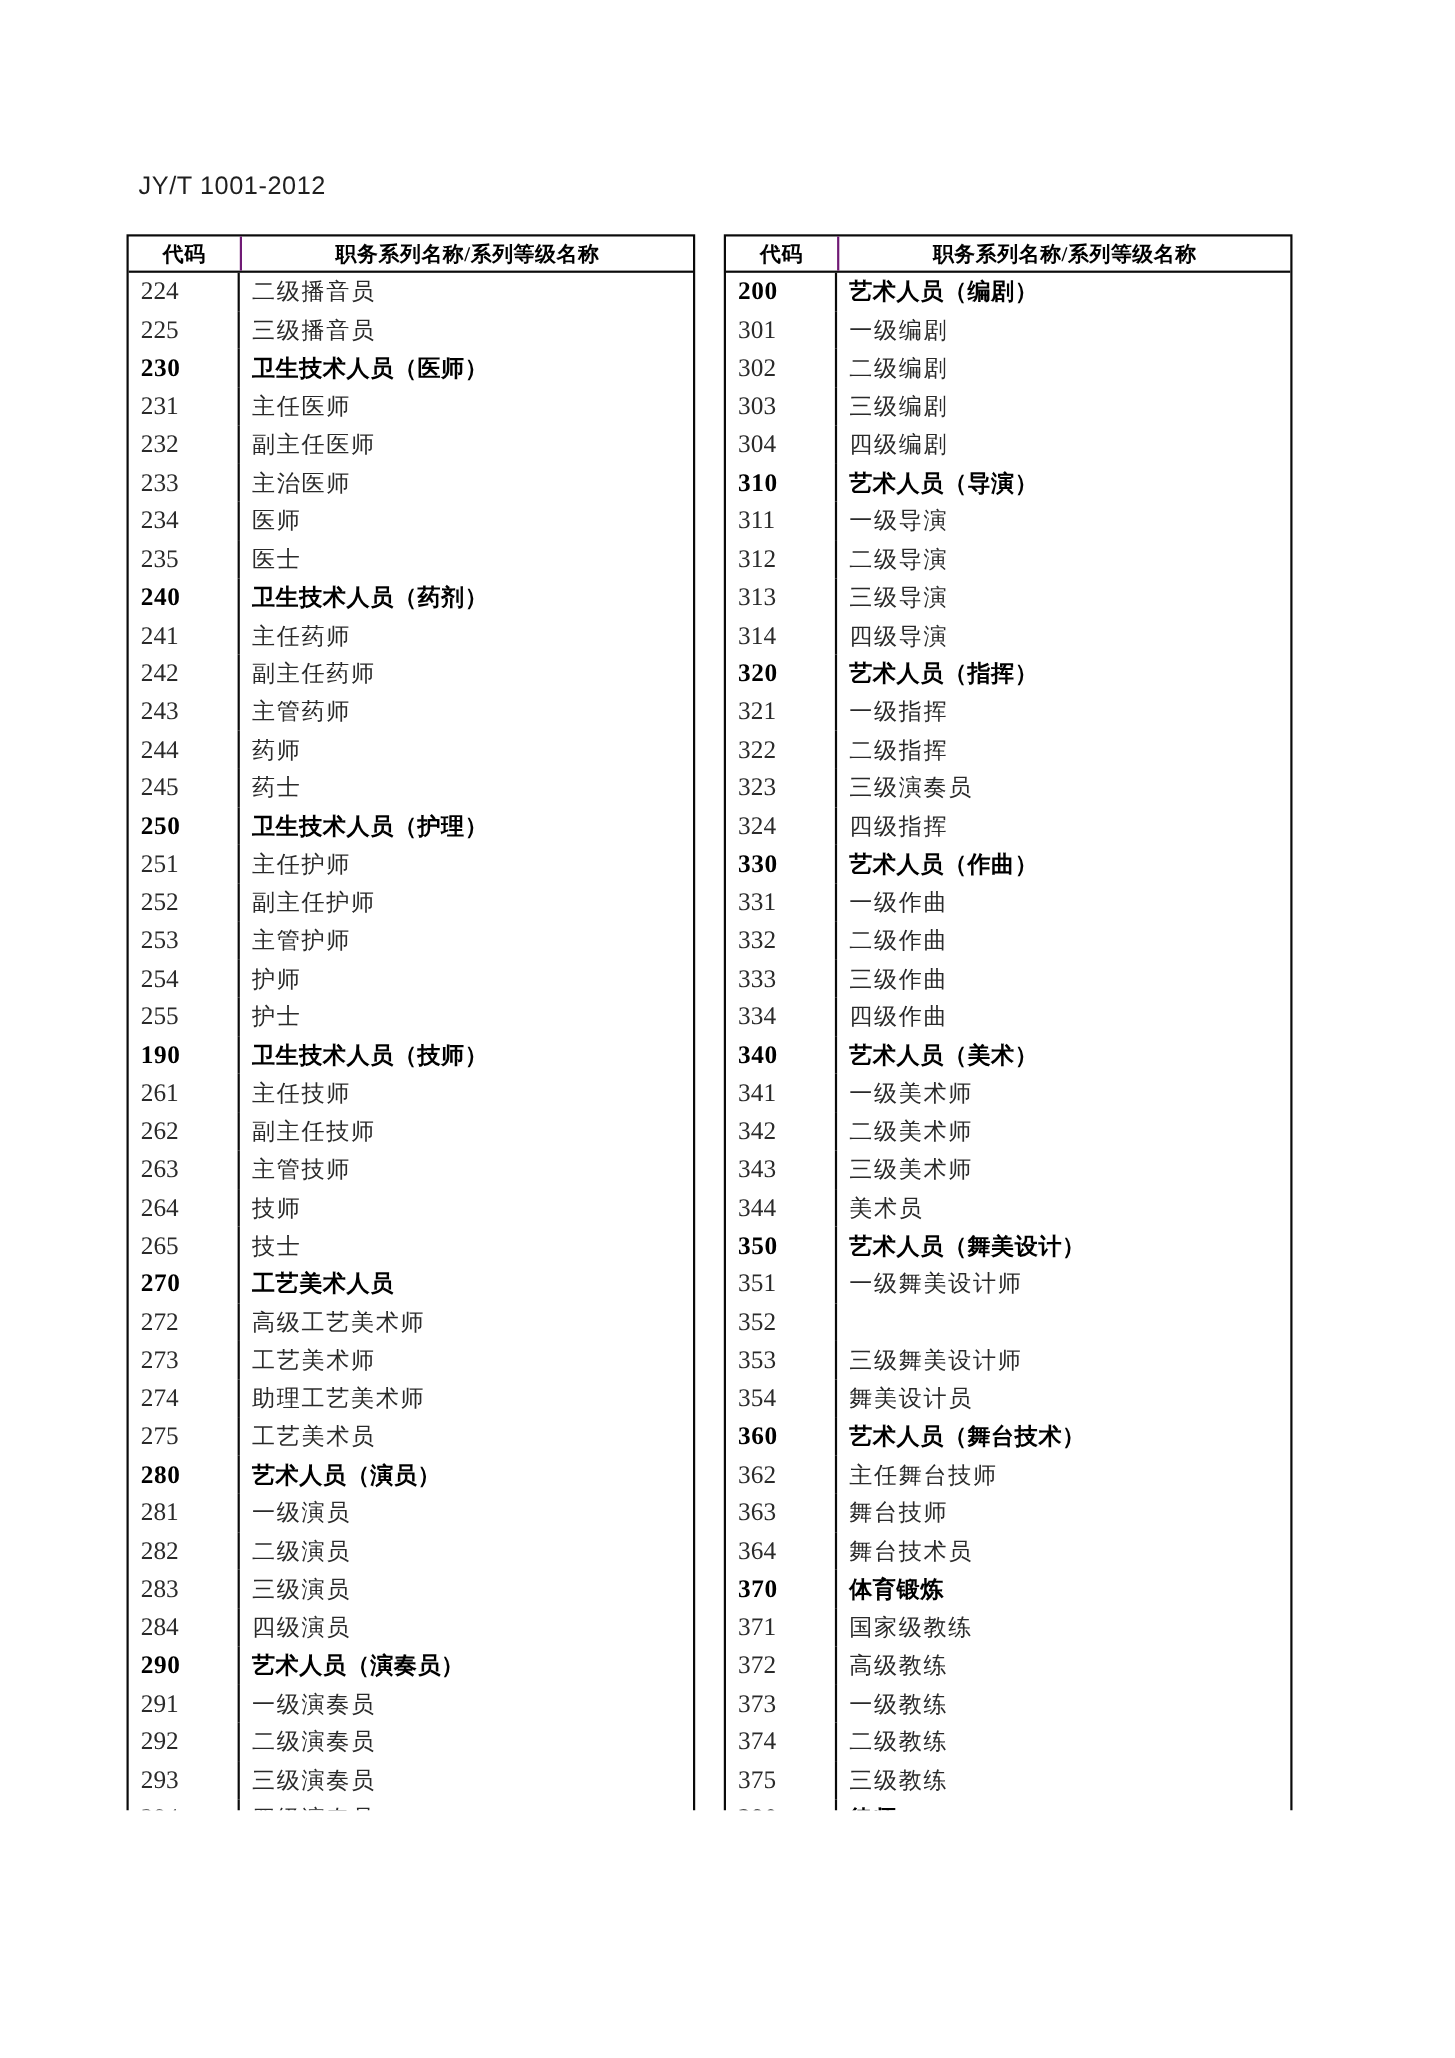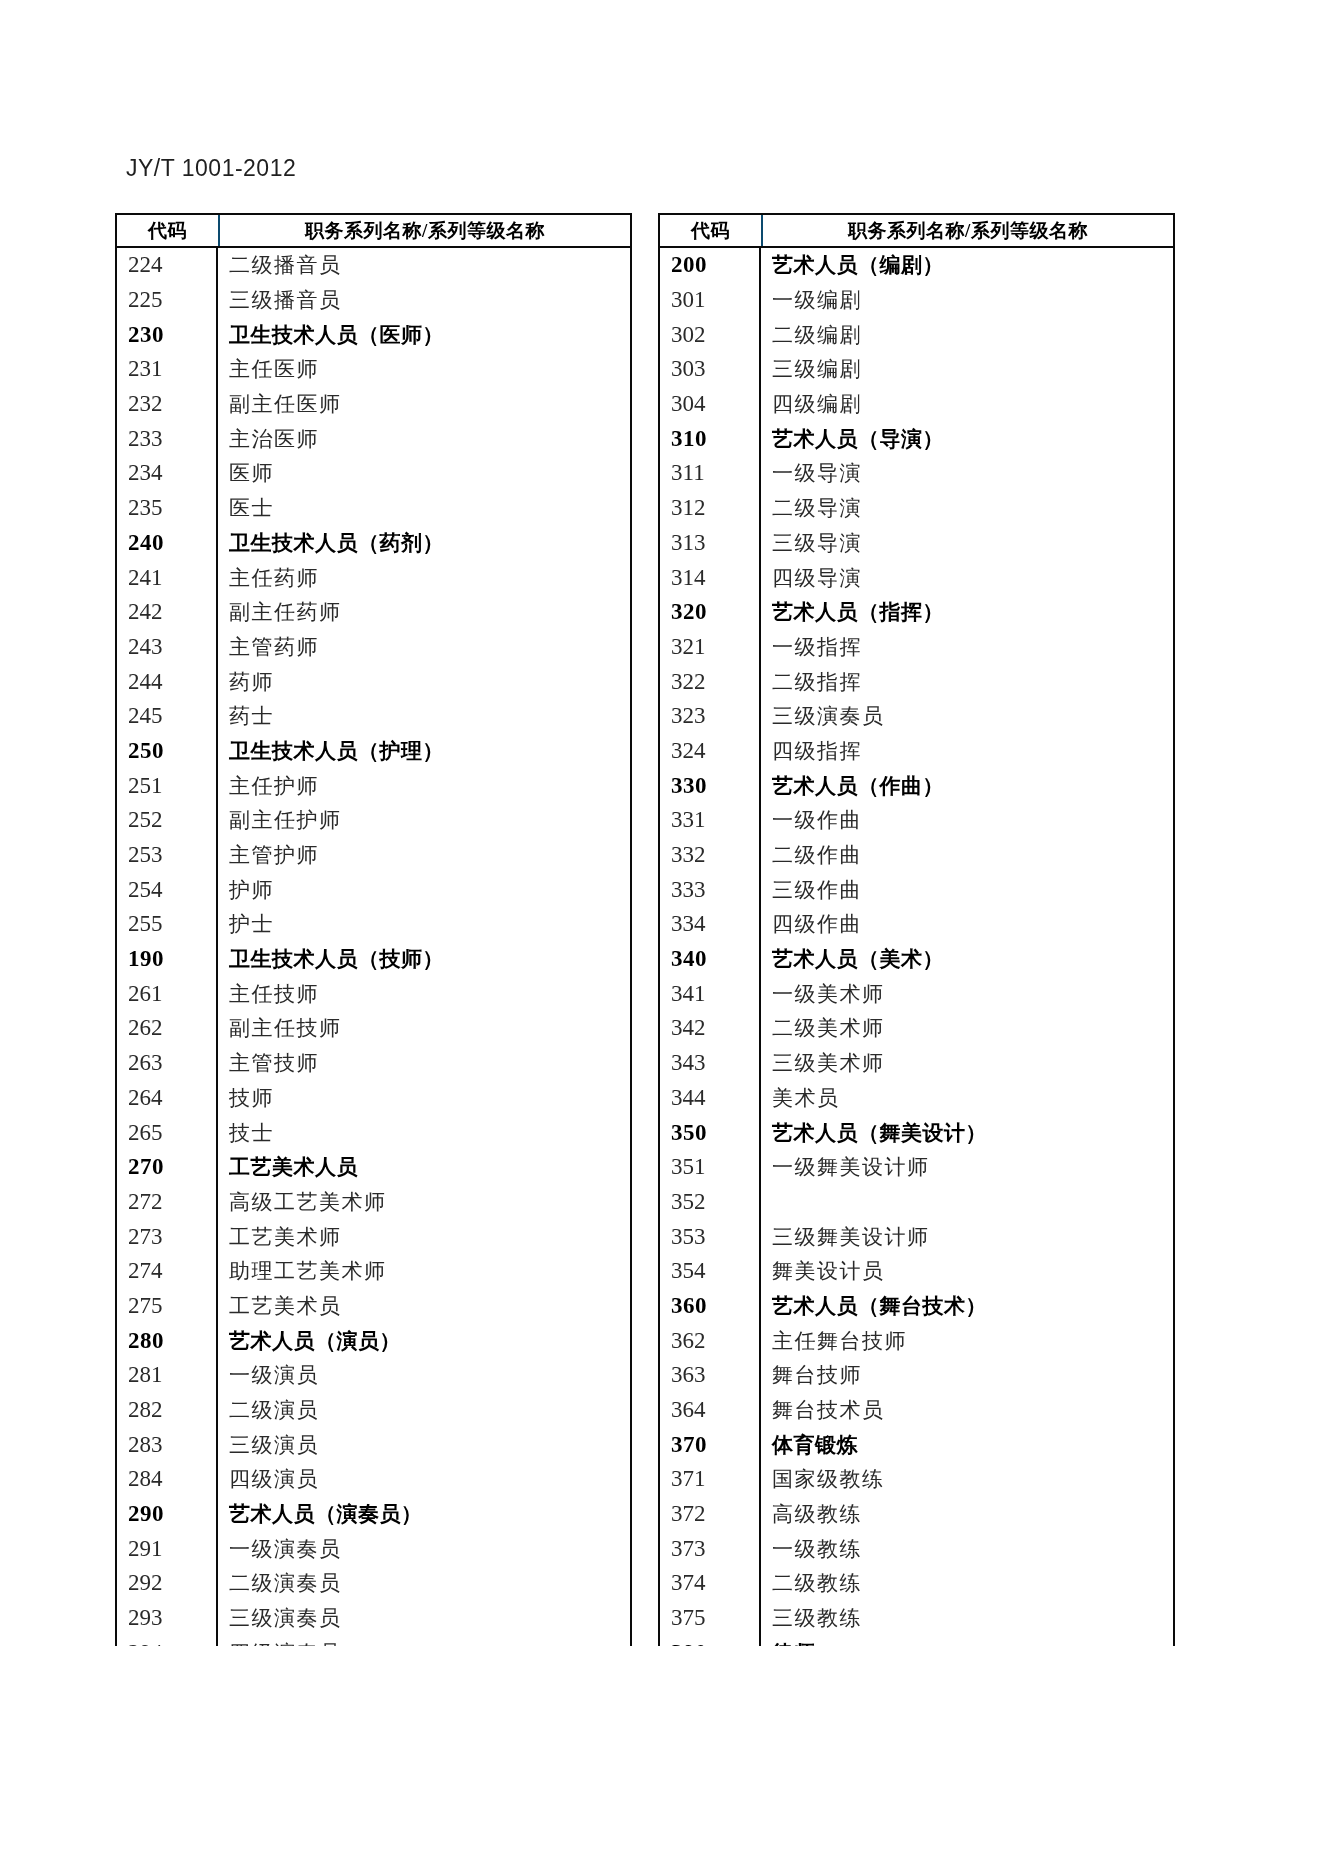--- a/index.html
+++ b/index.html
@@ -46,21 +46,21 @@
   .th {
     font-weight: bold;
     font-size: 19px;
     color: #000;
     text-align: center;
     letter-spacing: 0.5px;
     font-family: "Liberation Serif", "DejaVu Serif", serif;
   }
   .th.code-col {
     width: 101px;
-    border-right: 2px solid #0c4a6e;
+    border-right: 2px solid #701a75;
     align-self: stretch;
     display: flex;
     align-items: center;
     justify-content: center;
   }
   .th.name-col {
     flex: 1;
   }
   .row {
     display: flex;

